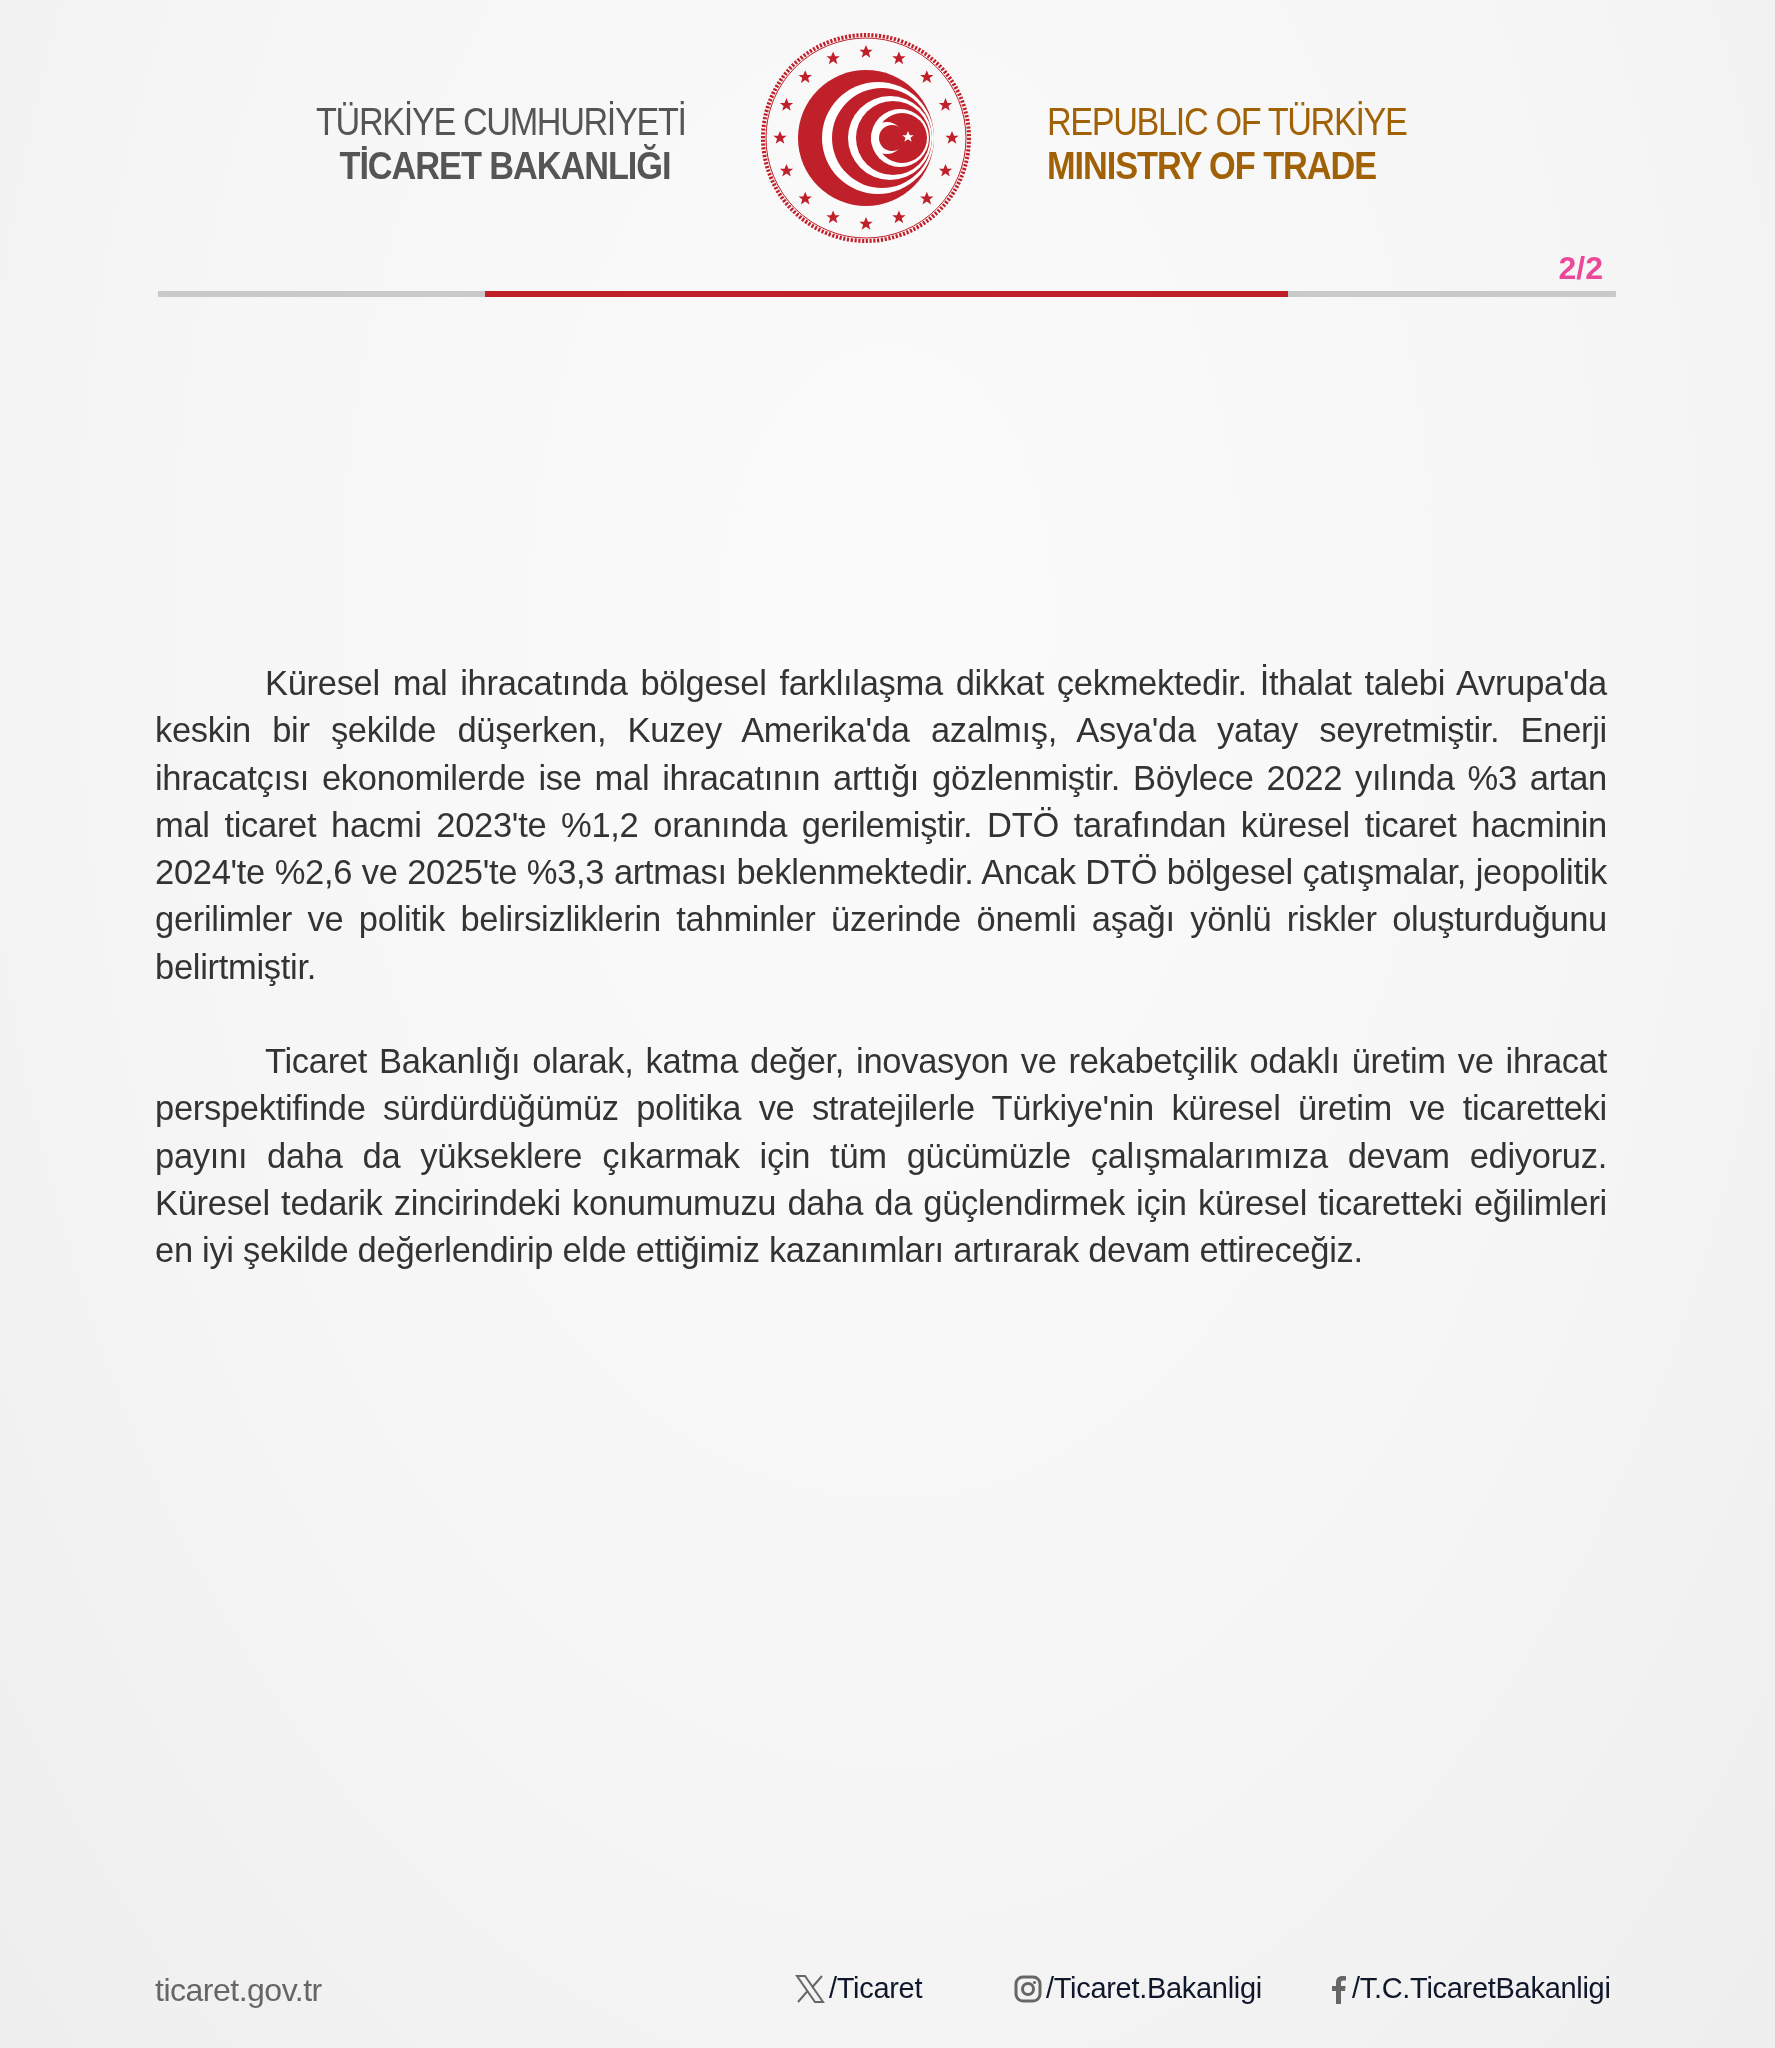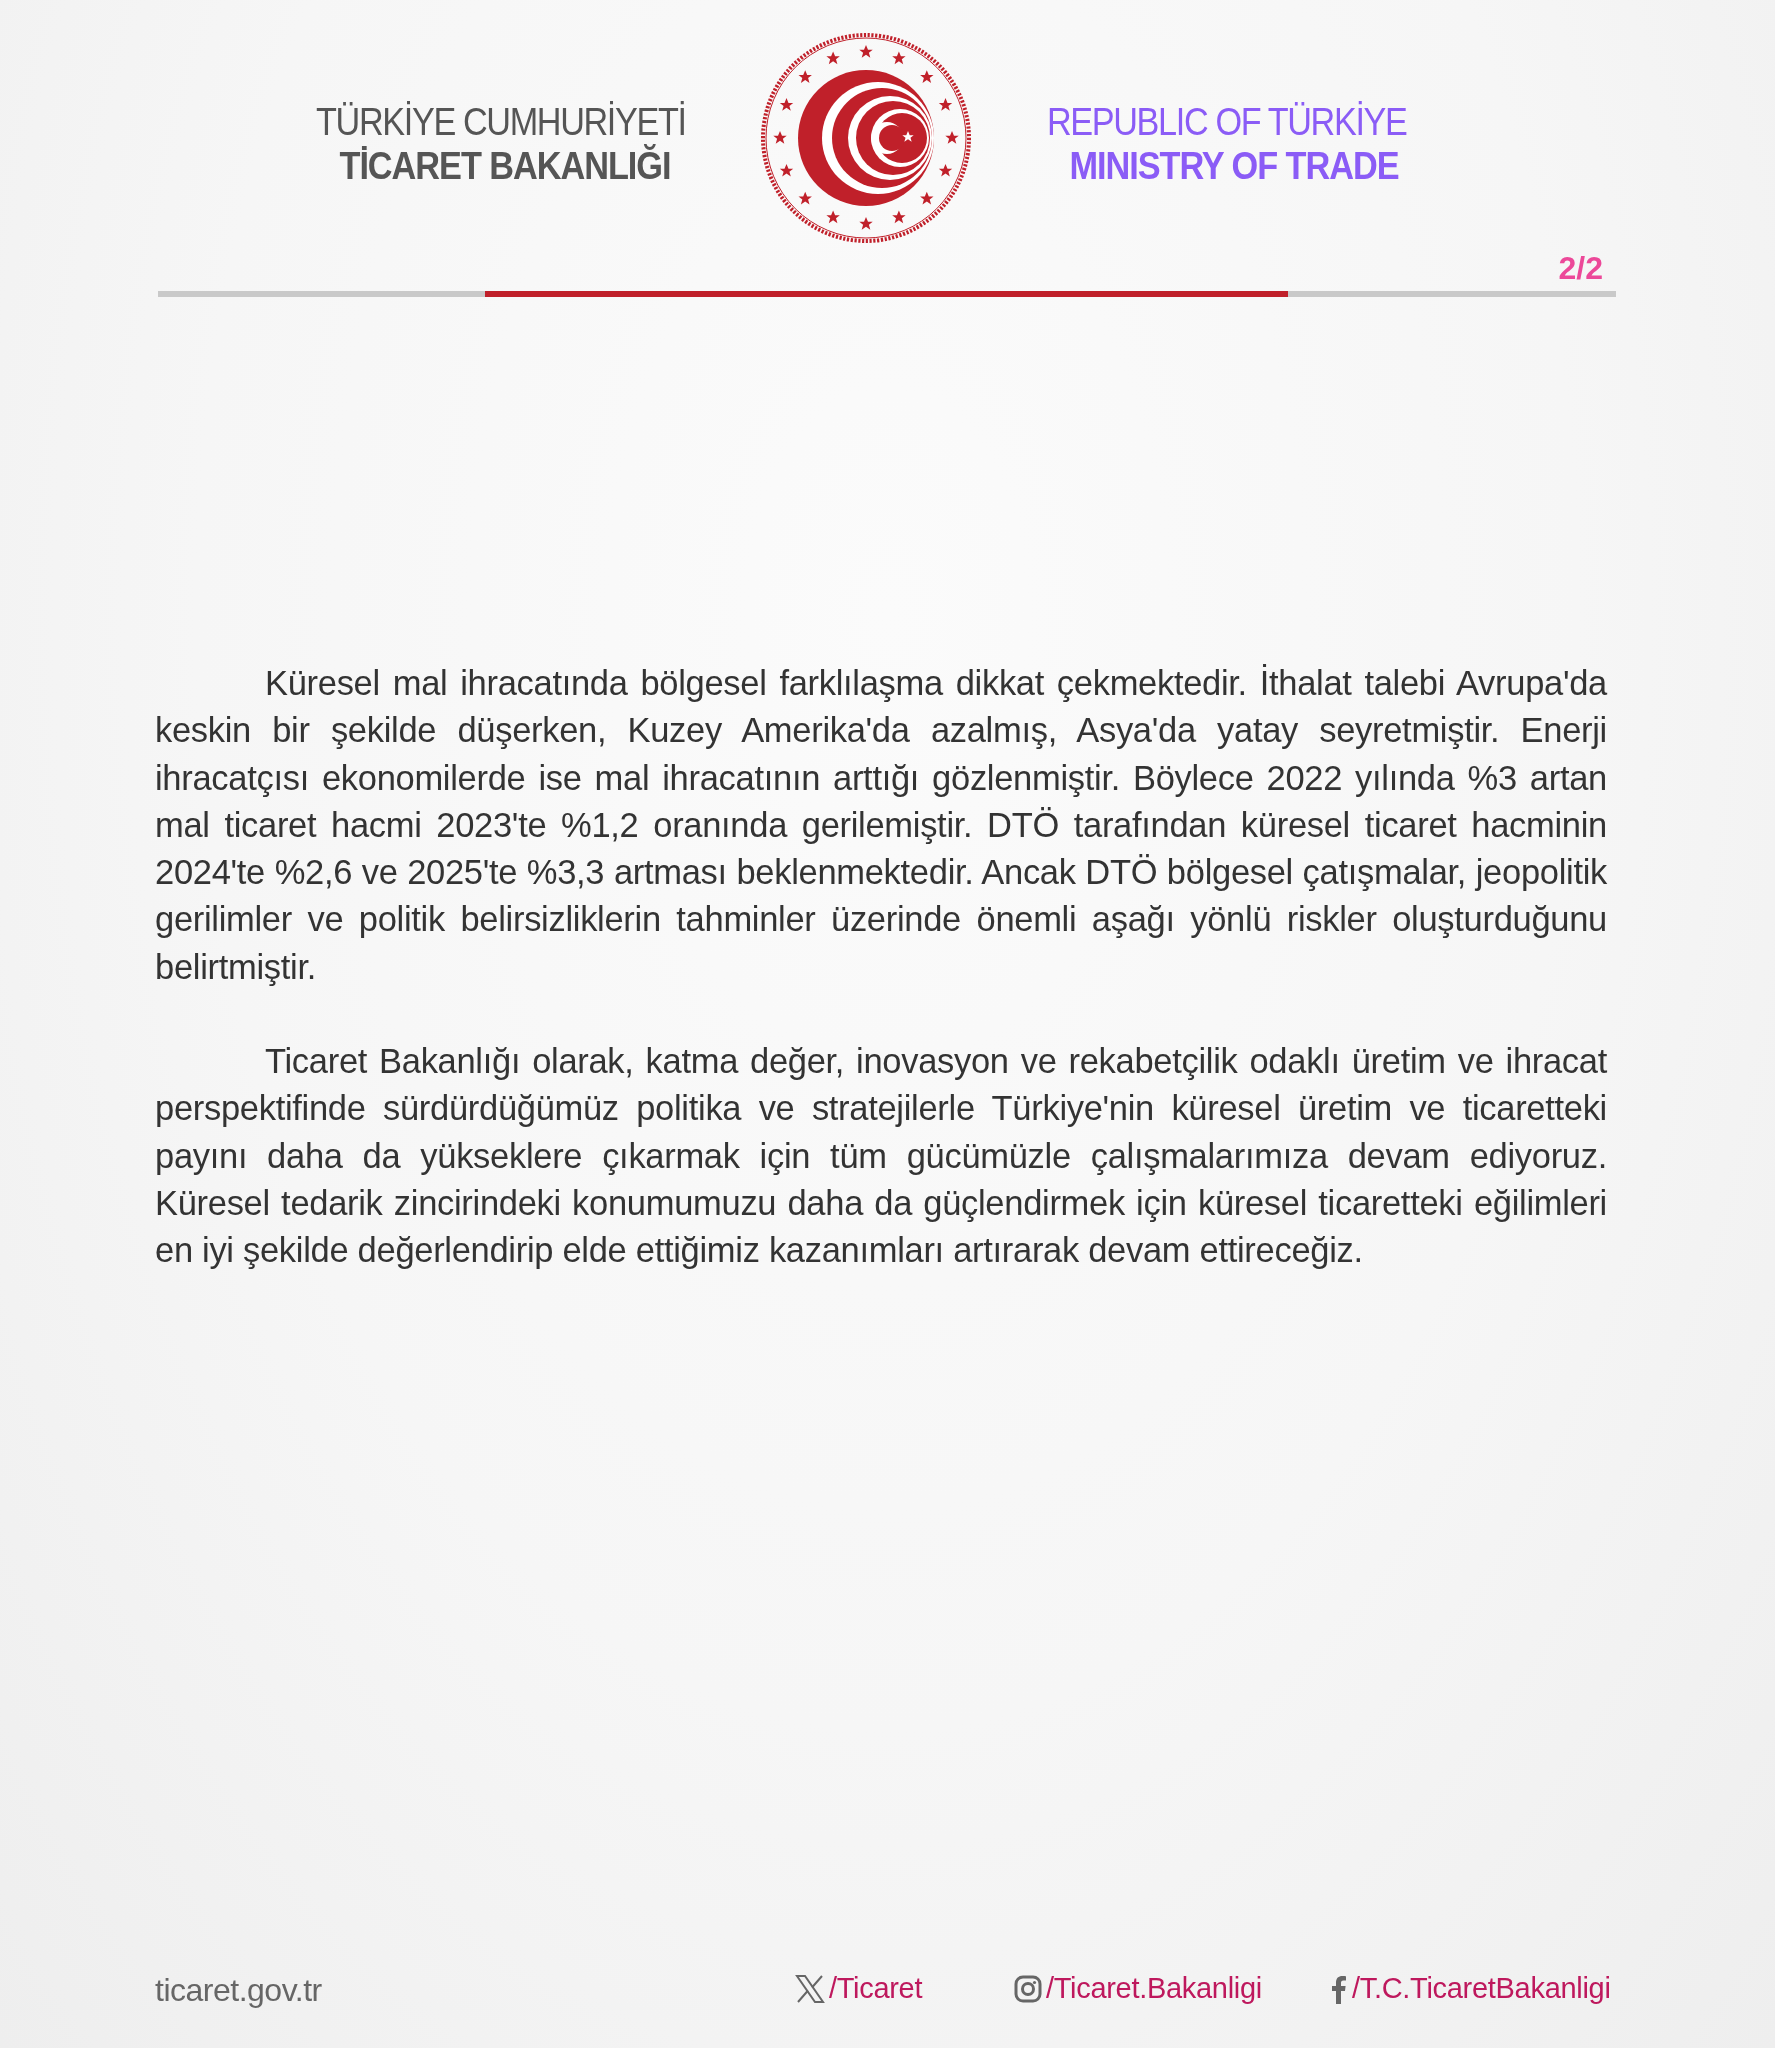--- a/index.html
+++ b/index.html
@@ -7,43 +7,43 @@
     width: 1775px; height: 2048px; position: relative; overflow: hidden;
     background: radial-gradient(ellipse at 50% 30%, #fbfbfb 0%, #f6f6f6 55%, #eeeeee 100%);
     font-family: "Liberation Sans", "DejaVu Sans", sans-serif;
     color: #333;
   }
   .hdr-left {
     position: absolute; right: calc(1775px - 686px); top: 100px; text-align: center;
     color: #555; line-height: 44px;
   }
   .hdr-right {
-    position: absolute; left: 1047px; top: 100px; text-align: right;
-    color: #8b5cf6; line-height: 44px;
+    position: absolute; left: 1047px; top: 100px; text-align: left;
+    color: #a16207; line-height: 44px;
   }
   .hdr-l1 { font-size: 38px; font-weight: 400; letter-spacing: -1.5px; font-family: "Liberation Sans Narrow", "Liberation Sans", sans-serif; transform: scaleX(0.9); transform-origin: right center; display:block; white-space:nowrap;}
   .hdr-l2 { font-size: 39px; font-weight: 700; letter-spacing: -1.2px; display:block; transform: scaleX(0.88); transform-origin: right center; white-space:nowrap;}
   .hdr-right .hdr-l1, .hdr-right .hdr-l2 { transform-origin: left center; }
   .logo { position: absolute; left: 758px; top: 30px; width: 216px; height: 216px; }
   .page-num {
     position: absolute; right: 172px; top: 250px; font-size: 32px; font-weight: 700; color: #ec4899;
   }
   .rule { position: absolute; left: 158px; top: 291px; width: 1458px; height: 6px; background: #c9c9c9; }
   .rule-red { position: absolute; left: 485px; top: 291px; width: 803px; height: 6px; background: #c0202a; }
   .body {
     position: absolute; left: 155px; top: 660px; width: 1462px;
     font-size: 34.5px; line-height: 47.3px; color: #333; text-align: justify;
     font-family: "Liberation Sans", "DejaVu Sans", sans-serif; letter-spacing: -0.3px;
   }
   .body p { margin: 0 10px 47px 0; text-indent: 110px; }
   .footer-url {
     position: absolute; left: 155px; top: 1972px; font-size: 32px; color: #666; letter-spacing: -0.5px;
   }
   .footer-url b { font-weight: 400; }
-  .socials { position: absolute; top: 1972px; left: 795px; right: 158px; height: 40px; font-size: 29px; color: #be185d; }
+  .socials { position: absolute; top: 1972px; left: 795px; right: 158px; height: 40px; font-size: 29px; color: #0f172a; }
   .soc { position: absolute; top: 0; display: flex; align-items: center; white-space: nowrap; letter-spacing: -0.3px; }
   .soc svg { margin-right: 4px; }
 </style>
 </head>
 <body>
 
 <div class="hdr-left">
   <span class="hdr-l1">TÜRKİYE CUMHURİYETİ</span>
   <span class="hdr-l2">TİCARET BAKANLIĞI</span>
 </div>

